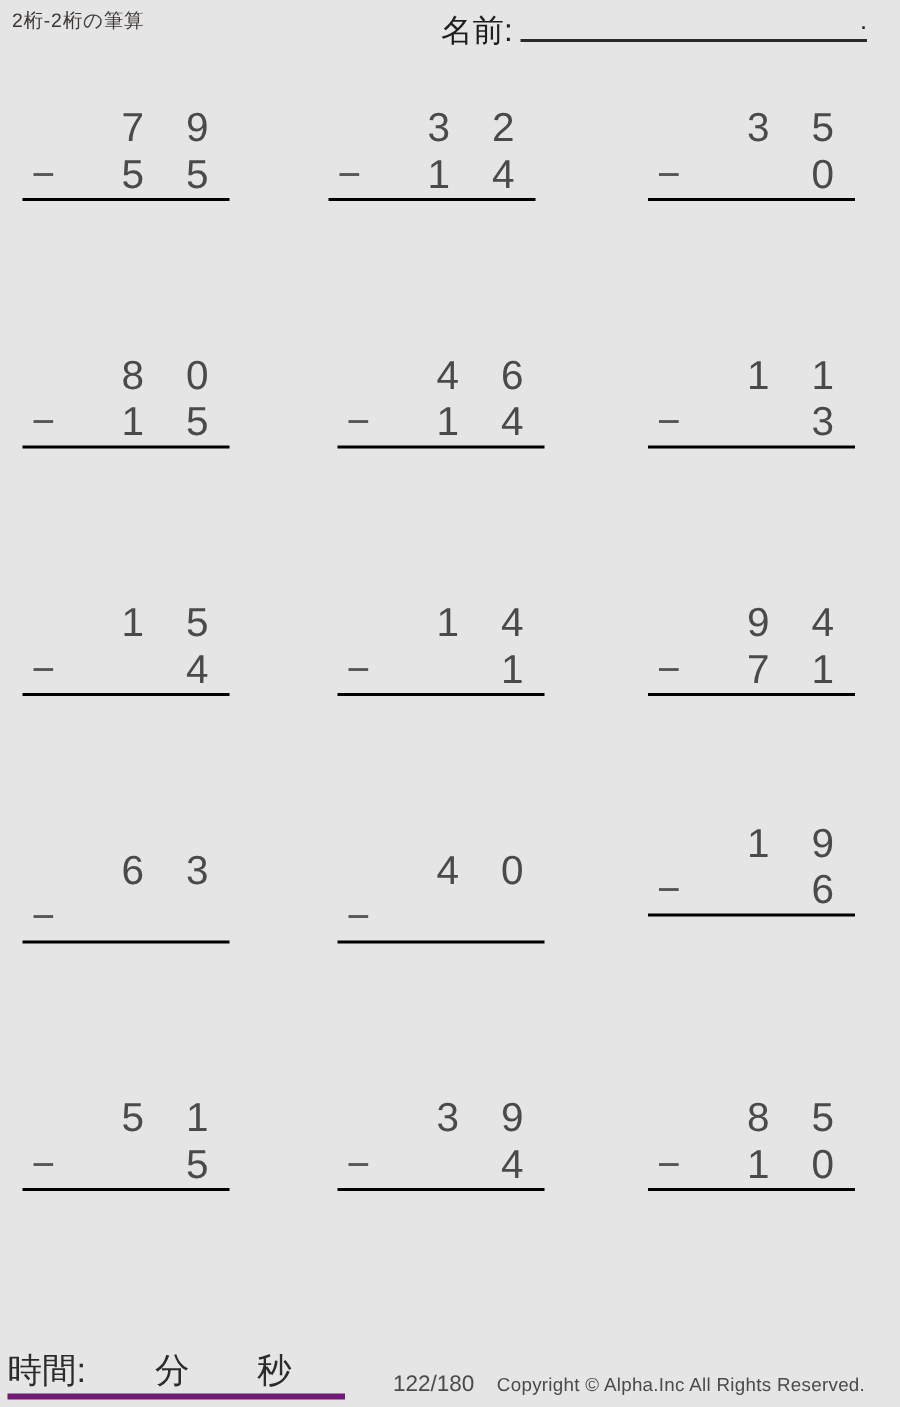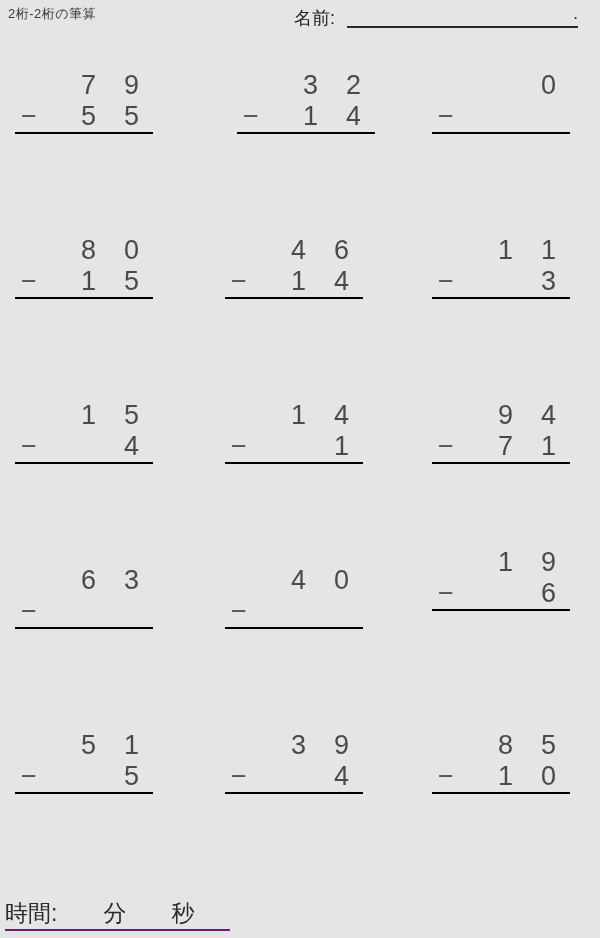--- a/index.html
+++ b/index.html
@@ -5,21 +5,21 @@
   html, body { margin:0; padding:0; background:#ffffff; }
   .page {
     position:relative; width:600px; height:938px; background:#e5e5e5;
     font-family:Liberation Sans, sans-serif; overflow:hidden;
   }
   .title {
     position:absolute; left:8px; top:5px; font-size:13px; color:#3d3835;
     letter-spacing:0.5px;
   }
   .name-label {
-    position:absolute; left:294px; top:6px; font-size:18px; color:#1d1d1d;
+    position:absolute; left:294px; top:6px; font-size:21px; color:#1d1d1d;
   }
   .name-line {
     position:absolute; left:347px; top:1px; width:231px; height:25px;
     border-bottom:2px solid #2a2a2a; text-align:right; font-size:17px;
     line-height:25px; color:#1d1d1d;
   }
   .problem {
     position:absolute; width:138px; height:62px;
     border-bottom:2px solid #000000; color:#4a4a4a;
   }
@@ -27,21 +27,21 @@
     height:31px; line-height:31px; text-align:right; font-size:27px;
     white-space:nowrap;
   }
   .digit { display:inline-block; width:43px; text-align:center; }
   .minus {
     position:absolute; left:6px; top:31px; height:31px; line-height:31px;
     font-size:27px; color:#555555;
   }
   .time-box {
     position:absolute; left:5px; top:898px; width:225px; height:31px;
-    border-bottom:2px solid #701a75; font-size:23px; line-height:31px;
+    border-bottom:4px solid #701a75; font-size:23px; line-height:31px;
     color:#2b2b2b; white-space:nowrap;
   }
   .time-min { margin-left:46px; }
   .time-sec { margin-left:45px; }
   .footer-right {
     position:absolute; left:262px; top:914px; display:flex;
     align-items:baseline; gap:15px; color:#4a4a4a;
   }
   .page-num { font-size:15px; }
   .copyright { font-size:12.5px; letter-spacing:0.2px; }
@@ -53,26 +53,27 @@
 
   <div class="title">2桁-2桁の筆算</div>
   <div class="name-label">名前:</div>
   <div class="name-line"><span>.</span></div>
 
   <div class="problem" style="left:15px;top:70px">
     <div class="num-row"><span class="digit">7</span><span class="digit">9</span></div>
     <div class="num-row"><span class="digit">5</span><span class="digit">5</span></div>
     <span class="minus">−</span>
   </div>
-  <div class="problem" style="left:237px;top:70px">
+  <div class="problem" style="left:219px;top:70px">
     <div class="num-row"><span class="digit">3</span><span class="digit">2</span></div>
     <div class="num-row"><span class="digit">1</span><span class="digit">4</span></div>
     <span class="minus">−</span>
   </div>
   <div class="problem" style="left:432px;top:70px">
+    <div class="num-row"><span class="digit">3</span><span class="digit">5</span></div>
     <div class="num-row"><span class="digit">0</span></div>
     <span class="minus">−</span>
   </div>
 
   <div class="problem" style="left:15px;top:235px">
     <div class="num-row"><span class="digit">8</span><span class="digit">0</span></div>
     <div class="num-row"><span class="digit">1</span><span class="digit">5</span></div>
     <span class="minus">−</span>
   </div>
   <div class="problem" style="left:225px;top:235px">
@@ -128,14 +129,18 @@
   </div>
   <div class="problem" style="left:432px;top:730px">
     <div class="num-row"><span class="digit">8</span><span class="digit">5</span></div>
     <div class="num-row"><span class="digit">1</span><span class="digit">0</span></div>
     <span class="minus">−</span>
   </div>
 
   <div class="time-box">
     <span>時間:</span><span class="time-min">分</span><span class="time-sec">秒</span>
   </div>
+  <div class="footer-right">
+    <span class="page-num">122/180</span>
+    <span class="copyright">Copyright © Alpha.Inc All Rights Reserved.</span>
+  </div>
 
 </div>
 
 </body></html>

